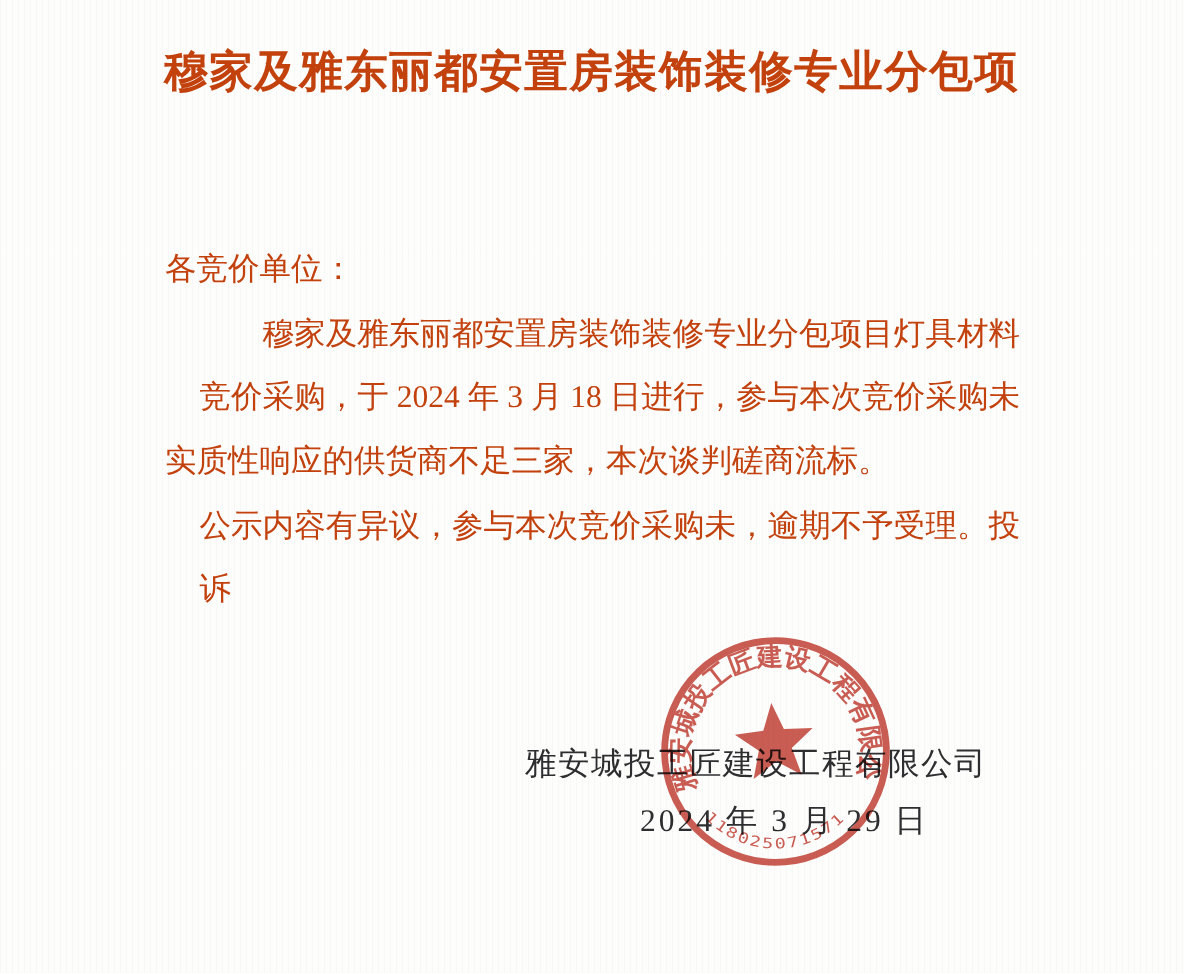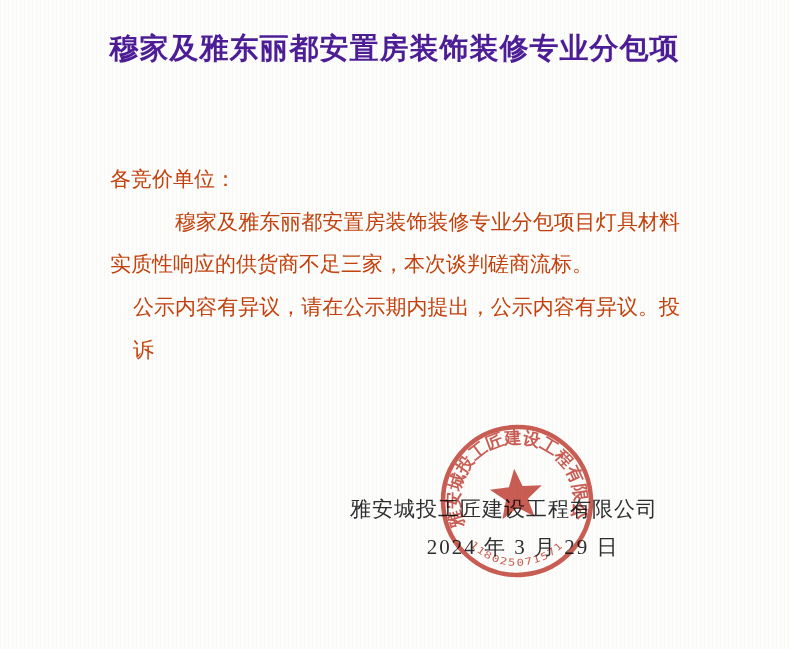--- a/index.html
+++ b/index.html
@@ -18,21 +18,21 @@
       rgba(90,95,105,0.035) 0 1px,
       rgba(0,0,0,0) 1px 4px);
     pointer-events:none;
   }
   .title{
     position:absolute;top:27px;left:0;right:0;
     text-align:center;
     font-family:"Liberation Sans","DejaVu Sans",sans-serif;
     font-weight:700;
     font-size:29px;line-height:43px;
-    color:#4c1d95;
+    color:#c2410c;
     letter-spacing:1px;
   }
   .body{
     position:absolute;top:158px;left:110px;width:570px;
     font-size:21px;color:#c2410c;
   }
   .bline{
     height:42.7px;line-height:42.7px;
     white-space:nowrap;
   }
@@ -64,22 +64,23 @@
 
 <div class="page">
 
   <div class="title">
     <div>穆家及雅东丽都安置房装饰装修专业分包项</div>
   </div>
 
   <div class="body">
     <div class="bline">各竞价单位：</div>
     <div class="bline just indent">穆家及雅东丽都安置房装饰装修专业分包项目灯具材料</div>
+    <div class="bline just">竞价采购，于 2024 年 3 月 18 日进行，参与本次竞价采购未</div>
     <div class="bline">实质性响应的供货商不足三家，本次谈判磋商流标。</div>
-    <div class="bline just">公示内容有异议，请在公示期内提出，公示内容有异议。投诉</div>
+    <div class="bline just">公示内容有异议，参与本次竞价采购未，逾期不予受理。投诉</div>
   </div>
 
   <div class="signature">
     <div class="sig-company">雅安城投工匠建设工程有限公司</div>
     <div class="sig-date">2024 年 3 月 29 日</div>
   </div>
 
   <svg class="seal" viewBox="0 0 160 160" xmlns="http://www.w3.org/2000/svg">
     <defs>
       <path id="sealTopArc" d="M 26.4 99.5 A 57 57 0 1 1 133.6 99.5" fill="none"></path>

